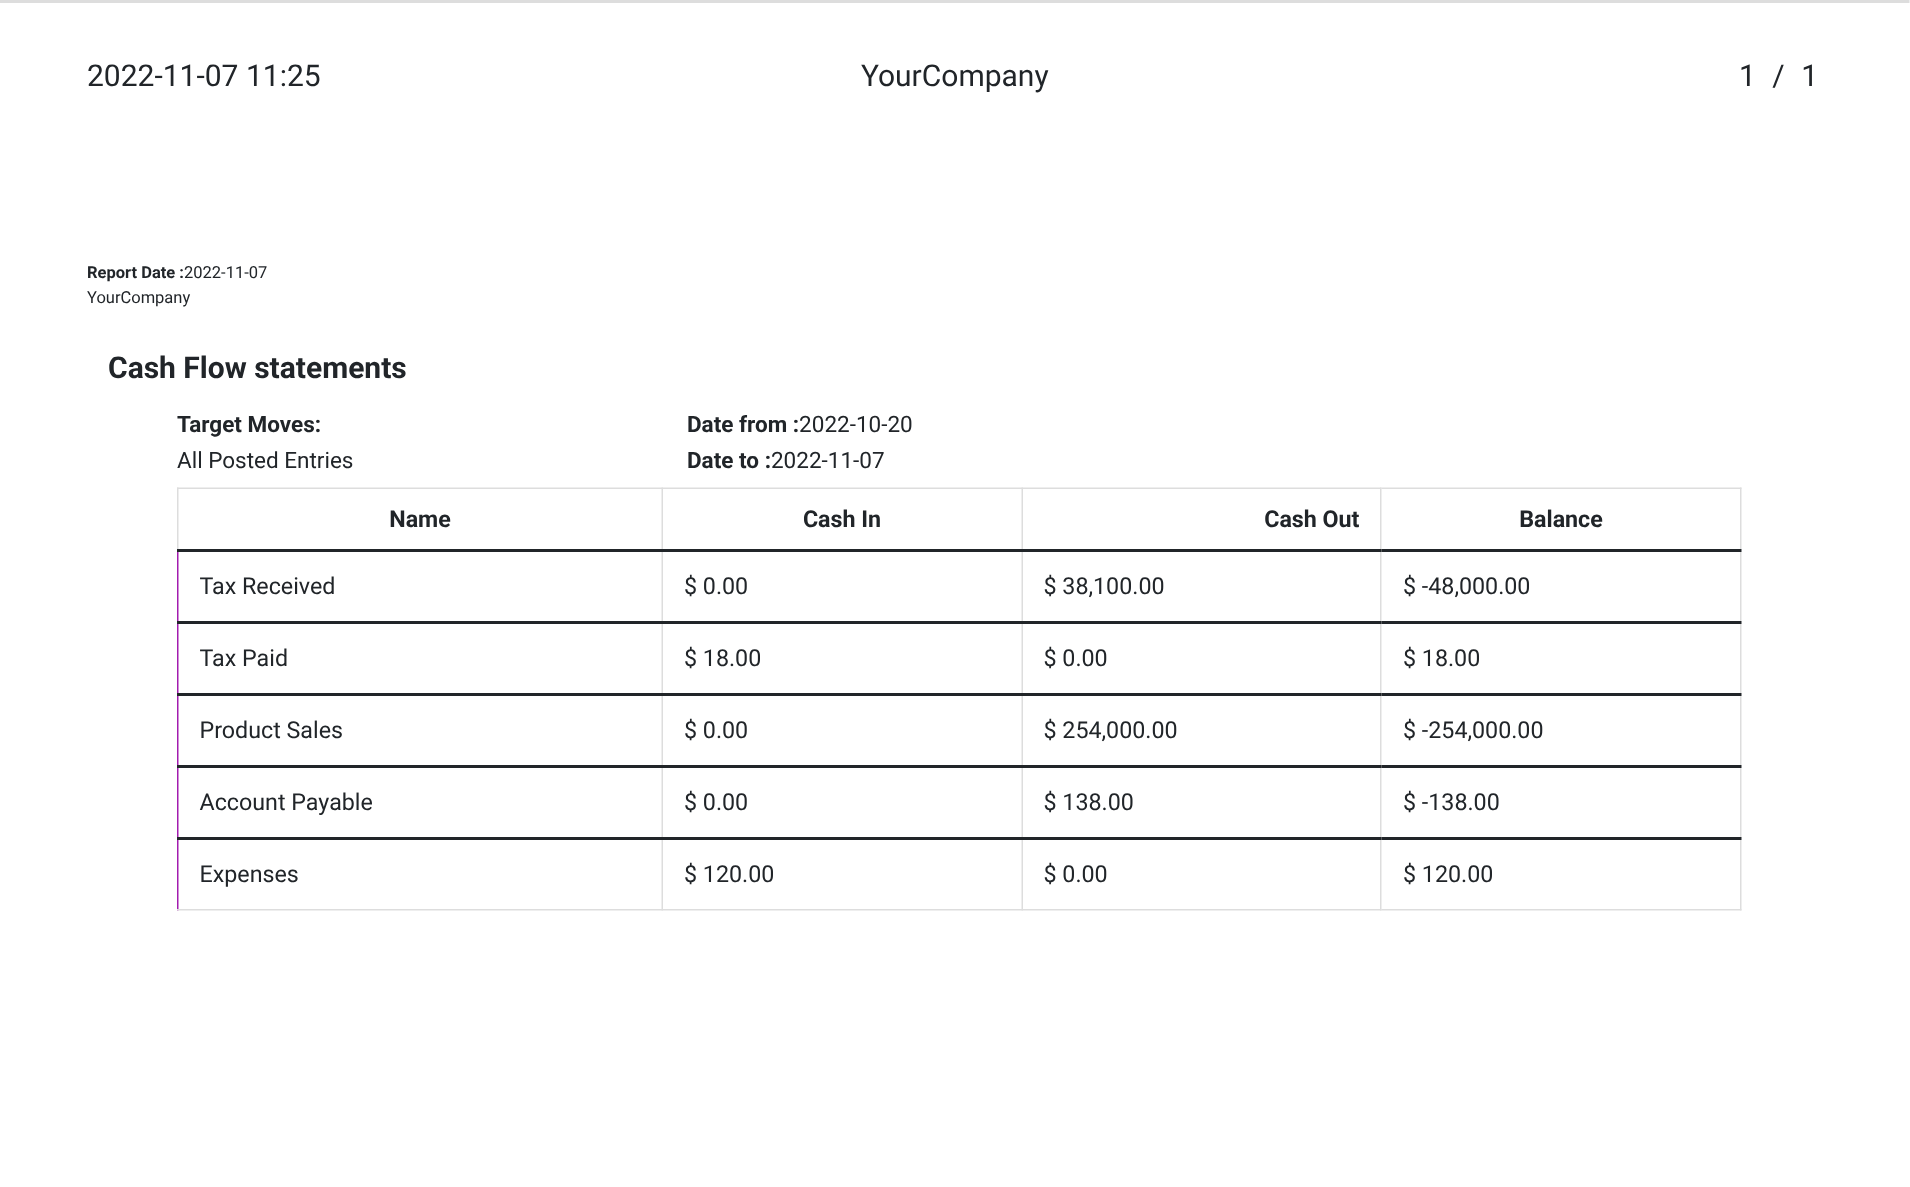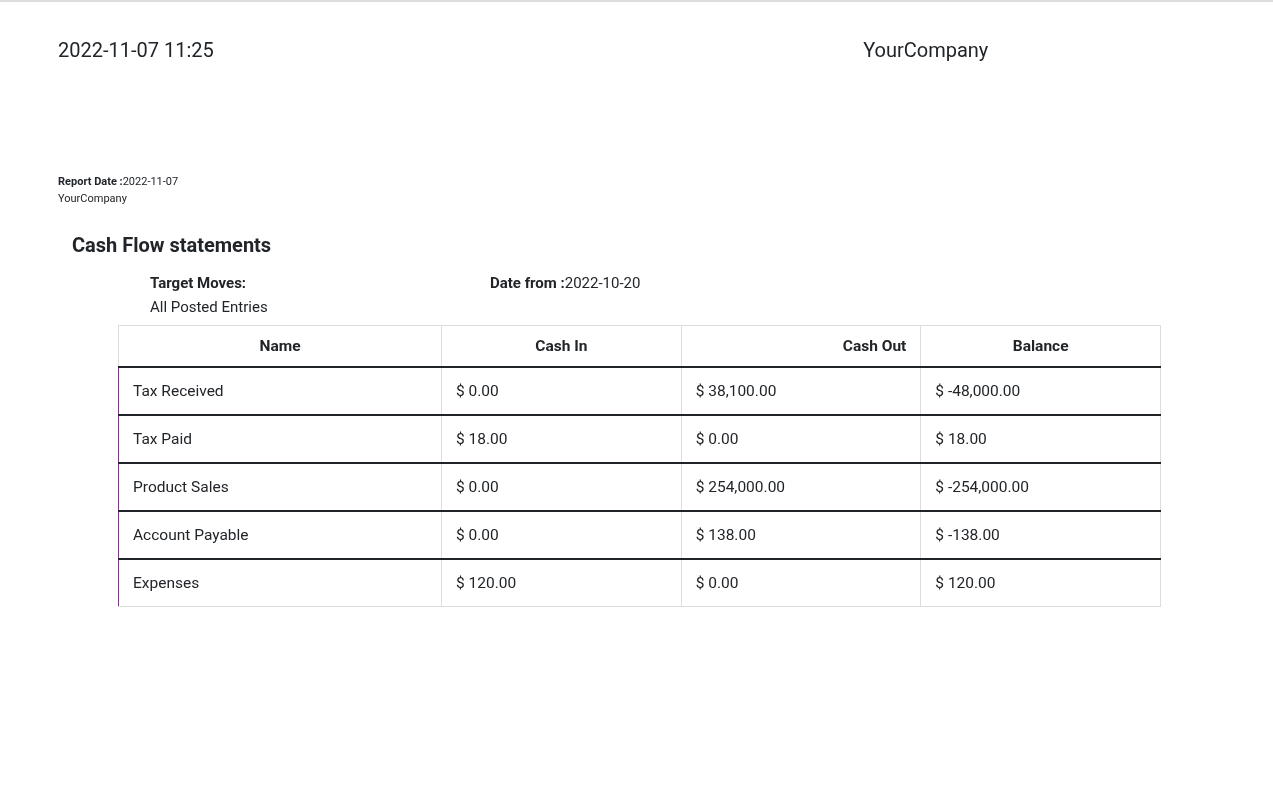--- a/index.html
+++ b/index.html
@@ -48,21 +48,21 @@
       font-weight: 700;
     }
     .report-title {
       font-size: 20px;
       font-weight: 700;
       margin-left: 14px;
       margin-bottom: 14px;
     }
     .params-row {
       display: flex;
-      margin-left: 92px;
+      margin-left: 60px;
       font-size: 15px;
       line-height: 1.6;
       margin-bottom: 6px;
     }
     .params-col-left {
       width: 340px;
     }
     .params-col-right {
       flex: 1;
     }
@@ -103,39 +103,43 @@
     .col-balance { width: 23%; }
   </style>
 </head>
 <body>
 
 <div class="page">
 
   <div class="header-row">
     <div class="header-left">2022-11-07 11:25</div>
     <div class="header-center">YourCompany</div>
+    <div class="header-right">1  /  1</div>
   </div>
 
   <div class="meta-block">
     <div>
       <span class="label">Report Date :</span><span>2022-11-07</span>
     </div>
     <div>YourCompany</div>
   </div>
 
   <div class="report-title">Cash Flow statements</div>
 
   <div class="params-row">
     <div class="params-col-left">
       <div class="bold">Target Moves:</div>
       <div>All Posted Entries</div>
     </div>
     <div class="params-col-right">
       <div>
         <span class="bold">Date from :</span><span>2022-10-20</span>
+      </div>
+      <div>
+        <span class="bold">Date to :</span><span>2022-11-07</span>
       </div>
     </div>
   </div>
 
   <div class="table-wrap">
     <table>
       <thead>
         <tr>
           <th class="col-name">Name</th>
           <th class="col-cashin">Cash In</th>

